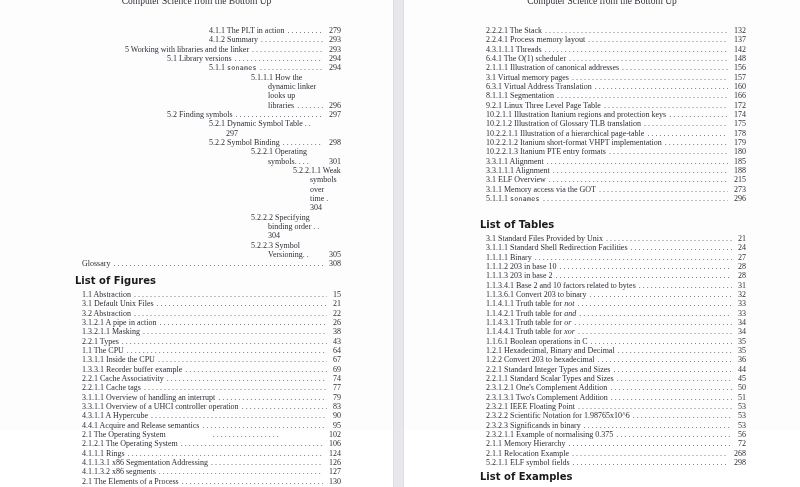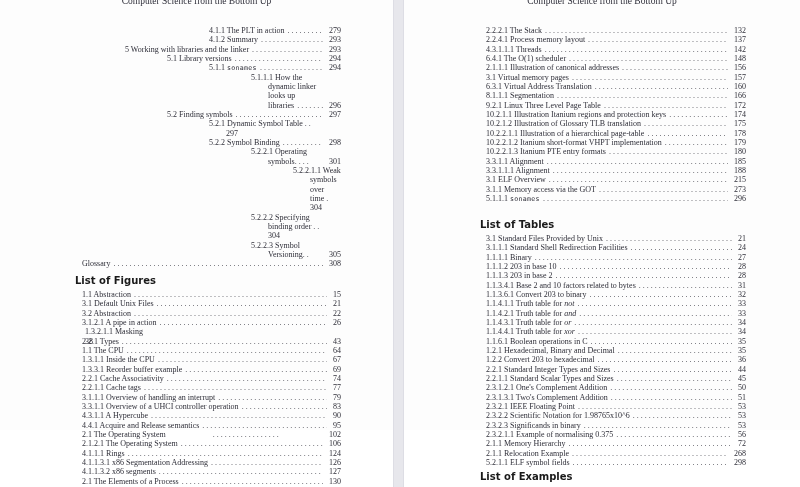--- a/index.html
+++ b/index.html
@@ -60,21 +60,21 @@
       <div class="toc-row" style="padding-left: 196px;"><span class="t">5.2.2.3 Symbol</span></div>
       <div class="toc-row" style="padding-left: 213px;"><span class="t">Versioning. .</span><span class="spacer"></span><span class="pg">305</span></div>
       <div class="toc-row" style="padding-left: 27px;"><span class="t">Glossary</span><span class="leader"></span><span class="pg">308</span></div>
     </div>
   <div class="list-heading" style="left:55px;top:275px;">List of Figures</div>
   <div class="col col-left" style="top:290px;">
       <div class="toc-row" style="padding-left: 27px;"><span class="t">1.1 Abstraction</span><span class="leader"></span><span class="pg">15</span></div>
       <div class="toc-row" style="padding-left: 27px;"><span class="t">3.1 Default Unix Files</span><span class="leader"></span><span class="pg">21</span></div>
       <div class="toc-row" style="padding-left: 27px;"><span class="t">3.2 Abstraction</span><span class="leader"></span><span class="pg">22</span></div>
       <div class="toc-row" style="padding-left: 27px;"><span class="t">3.1.2.1 A pipe in action</span><span class="leader"></span><span class="pg">26</span></div>
-      <div class="toc-row" style="padding-left: 27px; flex-direction: column;"><span class="t">1.3.2.1.1 Masking</span><span class="leader"></span><span class="pg">38</span></div>
+      <div class="toc-row" style="padding-left: 27px;"><span class="t">1.3.2.1.1 Masking</span><span class="leader"></span><span class="pg">38</span></div>
       <div class="toc-row" style="padding-left: 27px;"><span class="t">2.2.1 Types</span><span class="leader"></span><span class="pg">43</span></div>
       <div class="toc-row" style="padding-left: 27px;"><span class="t">1.1 The CPU</span><span class="leader"></span><span class="pg">64</span></div>
       <div class="toc-row" style="padding-left: 27px;"><span class="t">1.3.1.1 Inside the CPU</span><span class="leader"></span><span class="pg">67</span></div>
       <div class="toc-row" style="padding-left: 27px;"><span class="t">1.3.3.1 Reorder buffer example</span><span class="leader"></span><span class="pg">69</span></div>
       <div class="toc-row" style="padding-left: 27px;"><span class="t">2.2.1 Cache Associativity</span><span class="leader"></span><span class="pg">74</span></div>
       <div class="toc-row" style="padding-left: 27px;"><span class="t">2.2.1.1 Cache tags</span><span class="leader"></span><span class="pg">77</span></div>
       <div class="toc-row" style="padding-left: 27px;"><span class="t">3.1.1.1 Overview of handling an interrupt</span><span class="leader"></span><span class="pg">79</span></div>
       <div class="toc-row" style="padding-left: 27px;"><span class="t">3.3.1.1 Overview of a UHCI controller operation</span><span class="leader"></span><span class="pg">83</span></div>
       <div class="toc-row" style="padding-left: 27px;"><span class="t">4.3.1.1 A Hypercube</span><span class="leader"></span><span class="pg">90</span></div>
       <div class="toc-row" style="padding-left: 27px;"><span class="t">4.4.1 Acquire and Release semantics</span><span class="leader"></span><span class="pg">95</span></div>

